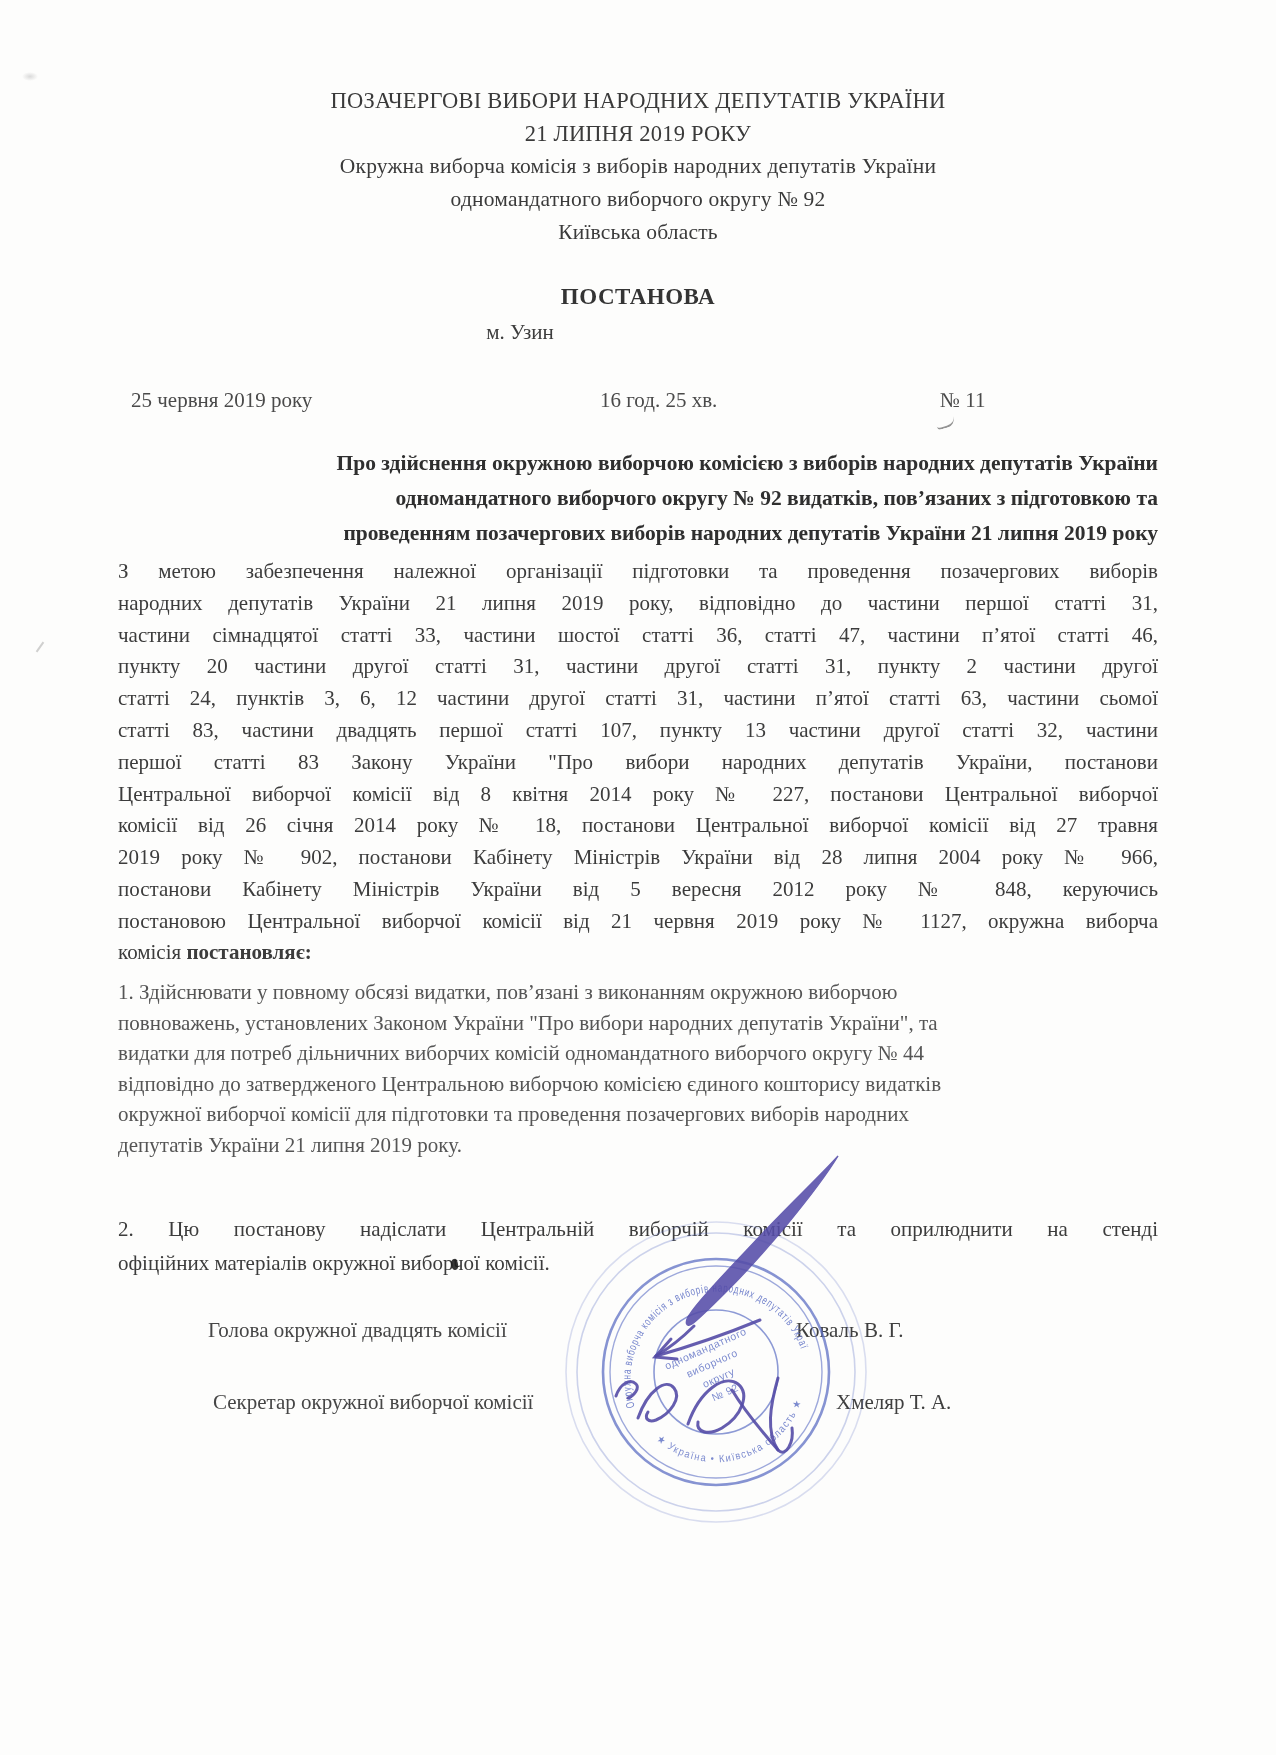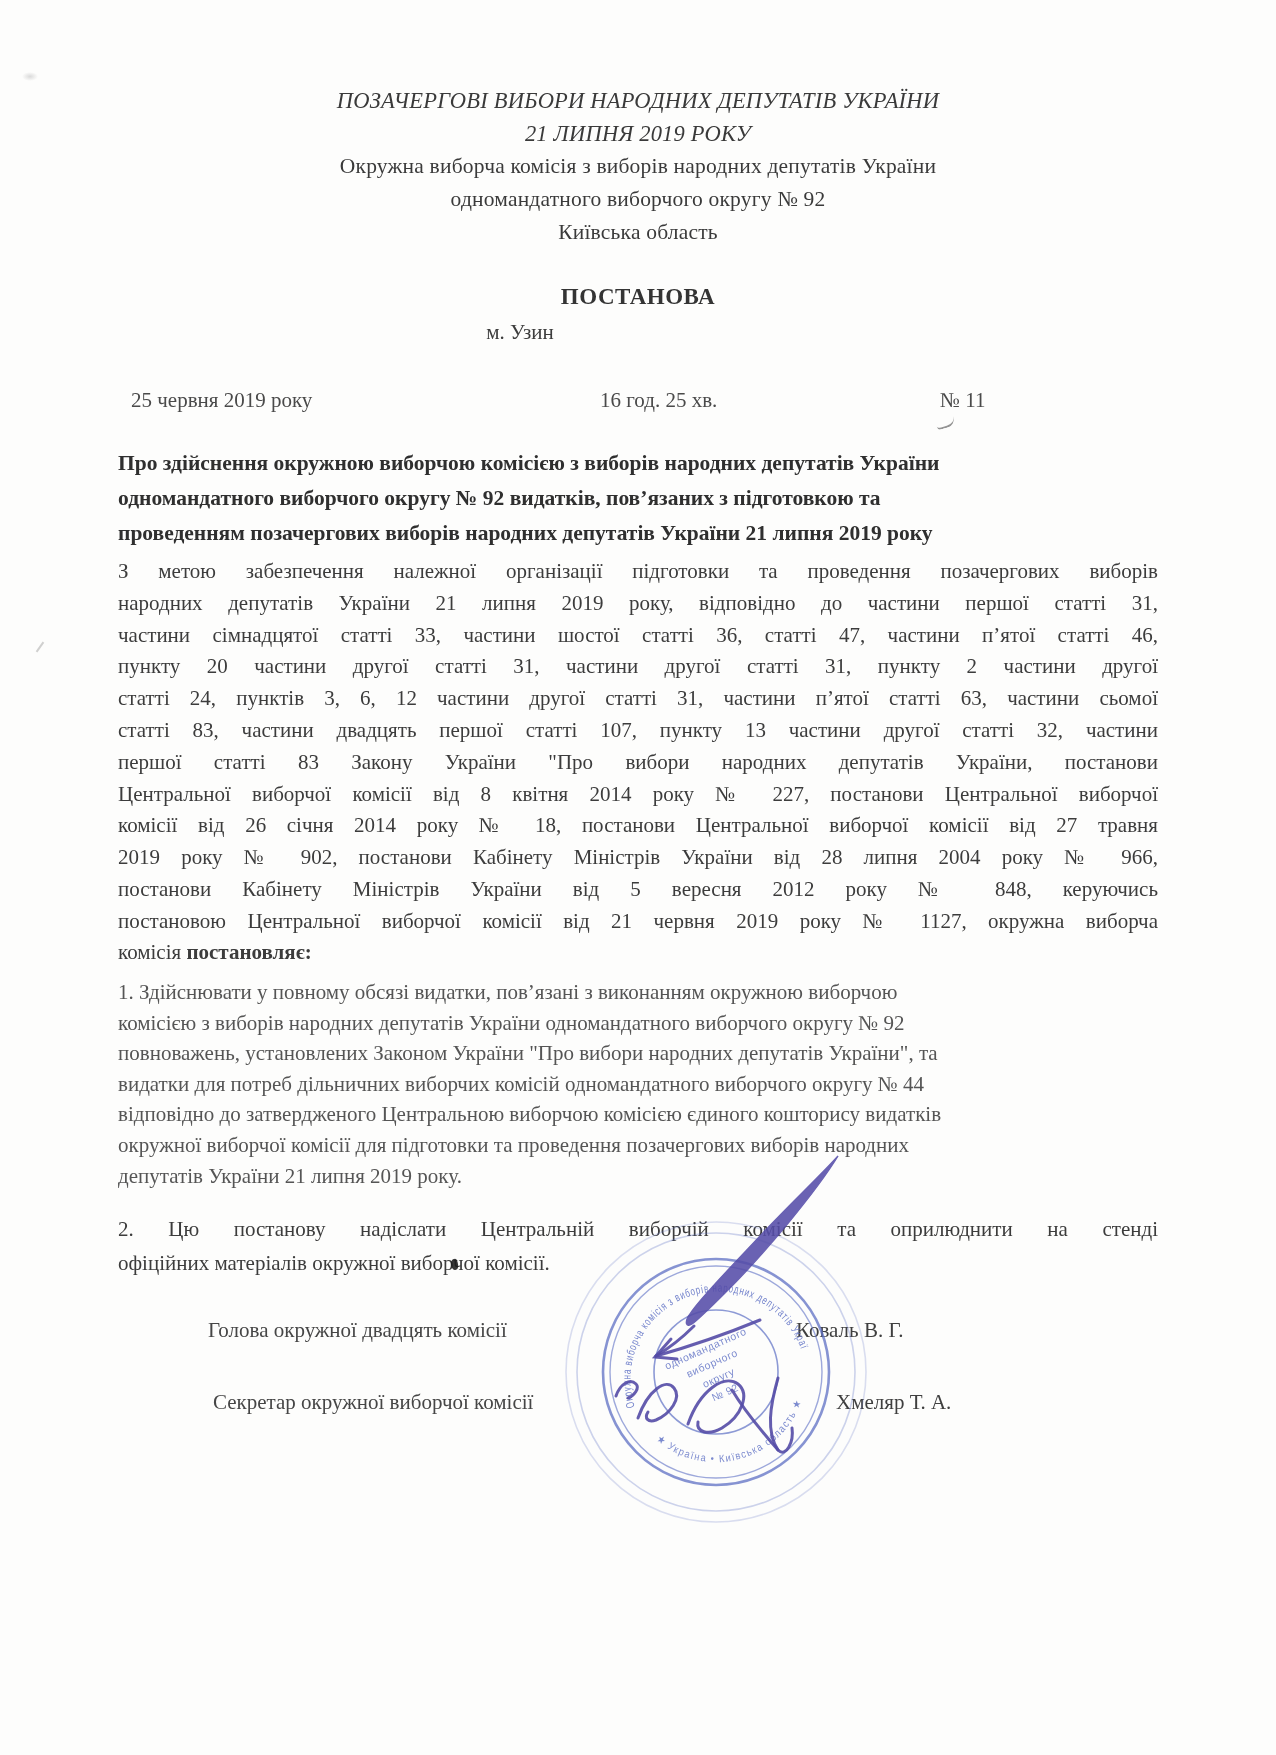--- a/index.html
+++ b/index.html
@@ -8,32 +8,32 @@
     position:relative; width:1276px; height:1755px; margin:0 auto;
     background:#fdfdfc; overflow:hidden;
     font-family:"Liberation Serif","DejaVu Serif",serif;
     color:#333;
   }
   .abs{ position:absolute; }
   .b{ font-weight:bold; }
 
   .header-block{ top:84px; left:0; width:1276px; }
   .header-block .hline{ line-height:33px; font-size:21.5px; text-align:center; color:#3a3a3a; letter-spacing:.2px;}
-  .header-block .hline.caps{ font-size:22.5px;font-style:italic; }
+  .header-block .hline.caps{ font-size:22.5px; }
 
   .doc-type{ top:284px; left:0; width:1276px; font-size:23px; font-weight:bold; text-align:center; color:#343434; letter-spacing:.5px;}
   .place{ top:320px; left:0; width:1040px; font-size:21px; text-align:center; color:#3d3d3d;}
 
   .date-row{ top:388px; left:0; width:1276px; height:30px; font-size:21px; color:#4a4a4a;padding-left:44px;}
   .date-row .dr-date{ position:absolute; left:131px; }
   .date-row .dr-time{ position:absolute; left:600px; }
   .date-row .dr-num{ position:absolute; left:940px; }
 
   .subject{ top:446px; left:118px; width:1040px; font-size:21.5px; font-weight:bold; color:#2f2f2f;}
-  .subject .tline{ line-height:35px; text-align:left; }
+  .subject .tline{ line-height:35px; text-align:right; }
 
   .para{ left:118px; width:1040px; font-size:21px; color:#3c3c3c; }
   .para .tline{ line-height:31.8px; text-align:justify; text-align-last:justify; }
   .para.noj .tline{ text-align:left; text-align-last:left; line-height:30.6px; color:#555;}
   .para.p2 .tline{ line-height:34px; }
   .para.p2 .tline:last-child{ text-align-last:left; }
   .intro{ top:556px; }
   .intro-close{ top:937px; left:118px; width:1040px; font-size:21px; color:#3c3c3c; line-height:31.8px;}
   .item1{ top:977px; }
   .item2{ top:1212px; }
@@ -109,21 +109,20 @@
       <div class="tline">постанови Кабінету Міністрів України від 5 вересня 2012 року № 848,  керуючись</div>
       <div class="tline">постановою Центральної виборчої комісії від 21 червня 2019 року № 1127, окружна виборча</div>
     </div>
 
   <div class="abs intro-close">
     <span>комісія </span><span class="b">постановляє:</span>
   </div>
 
   <div class="abs para noj item1">
       <div class="tline">1.  Здійснювати у повному обсязі видатки, пов’язані з виконанням окружною виборчою</div>
-      <div class="tline">комісією з виборів народних депутатів України одномандатного виборчого округу № 92</div>
       <div class="tline">повноважень, установлених Законом України "Про вибори народних депутатів України", та</div>
       <div class="tline">видатки для потреб дільничних виборчих комісій одномандатного виборчого округу № 44</div>
       <div class="tline">відповідно до затвердженого Центральною виборчою комісією єдиного кошторису видатків</div>
       <div class="tline">окружної виборчої комісії для підготовки та проведення позачергових виборів народних</div>
       <div class="tline">депутатів України 21 липня 2019 року.</div>
     </div>
 
   <div class="abs para p2 item2">
       <div class="tline">2. Цю постанову надіслати Центральній виборчій комісії та оприлюднити на стенді</div>
       <div class="tline">офіційних матеріалів окружної виборчої комісії.</div>

